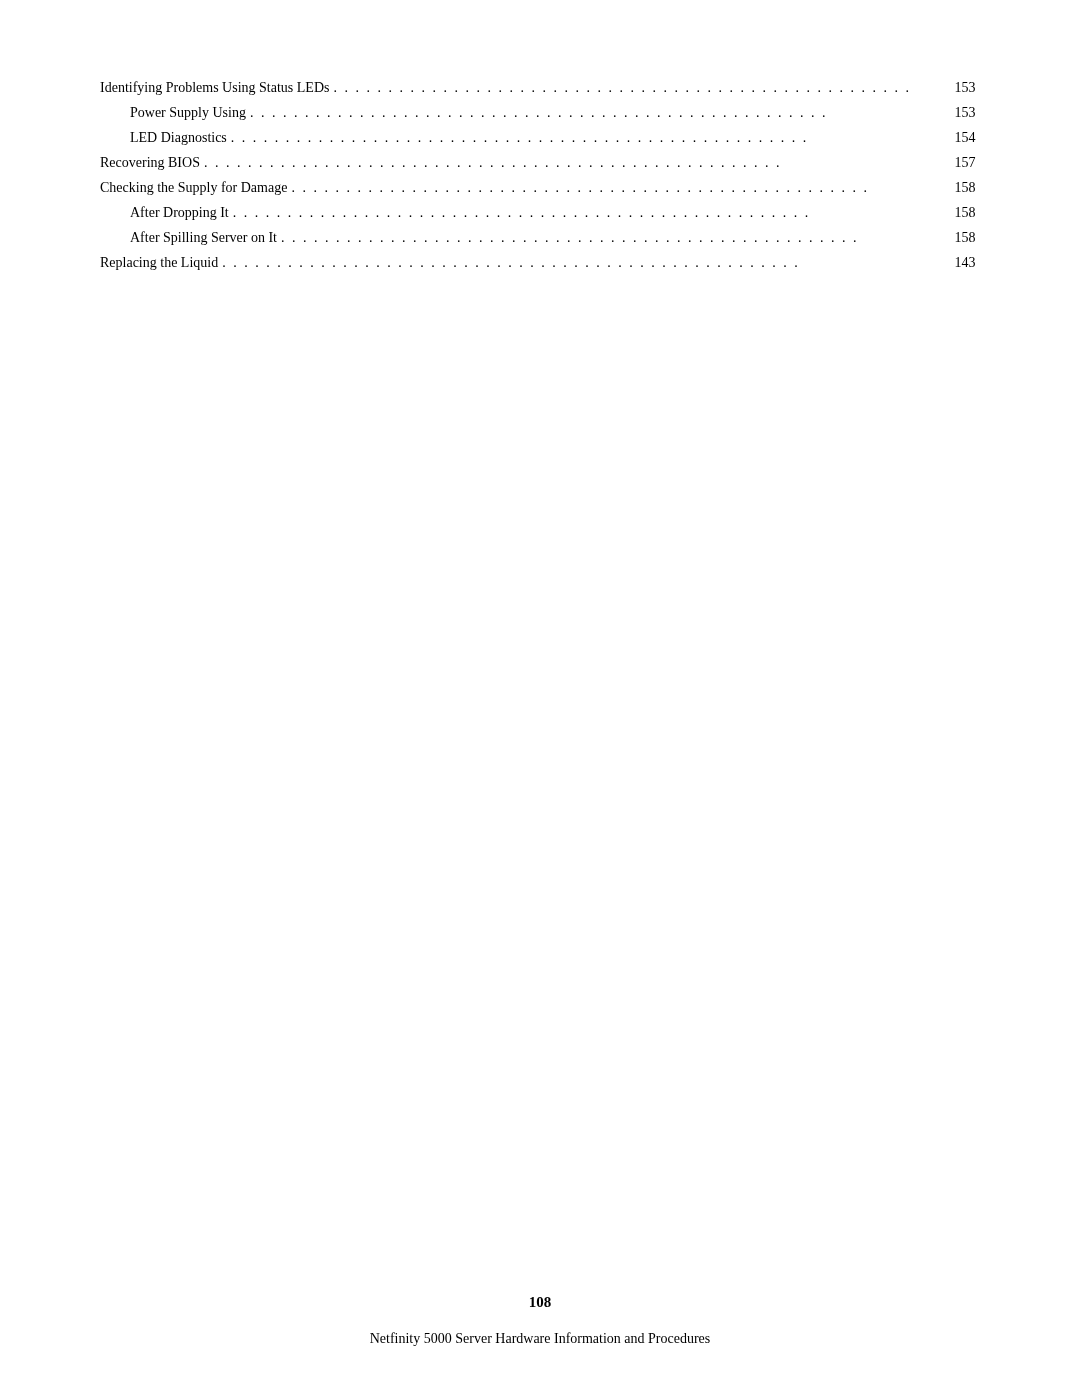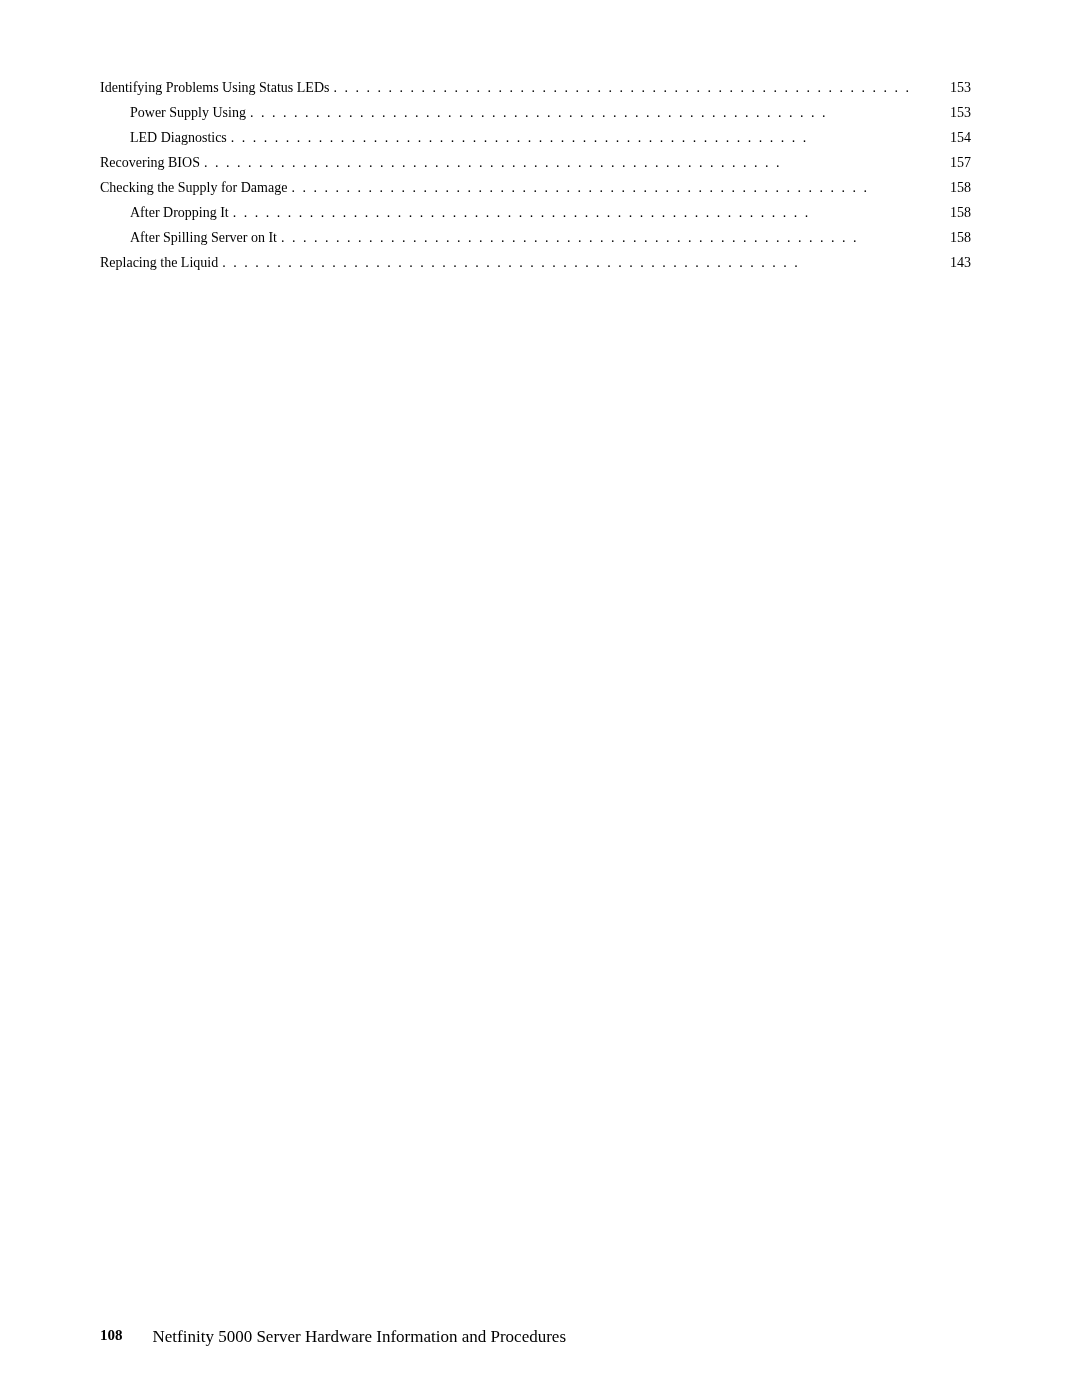--- a/index.html
+++ b/index.html
@@ -48,41 +48,42 @@
       padding-bottom: 3px;
       font-size: 14px;
       letter-spacing: 2px;
       color: #000;
       white-space: nowrap;
     }
 
     .toc-page {
       white-space: nowrap;
       font-size: 14px;
-      text-align: left;
+      text-align: center;
       min-width: 30px;
     }
 
     .footer {
       position: absolute;
       bottom: 50px;
       left: 100px;
       right: 100px;
       display: flex;
-      align-items: flex-start;
-      gap: 30px;
+      align-items: center;
+      gap: 20px;
+      flex-direction: column;
     }
 
     .footer-page-num {
       font-size: 15px;
       font-weight: bold;
     }
 
     .footer-title {
-      font-size: 17px;
+      font-size: 14px;
     }
   </style>
 </head>
 <body>
 
 <div class="page-content">
   <div class="toc-container" id="toc-container">
   <div class="toc-row">
         <span class="toc-label">Identifying Problems Using Status LEDs</span>
         <span class="toc-dots"> . . . . . . . . . . . . . . . . . . . . . . . . . . . . . . . . . . . . . . . . . . . . . . . . . . . . .</span>

